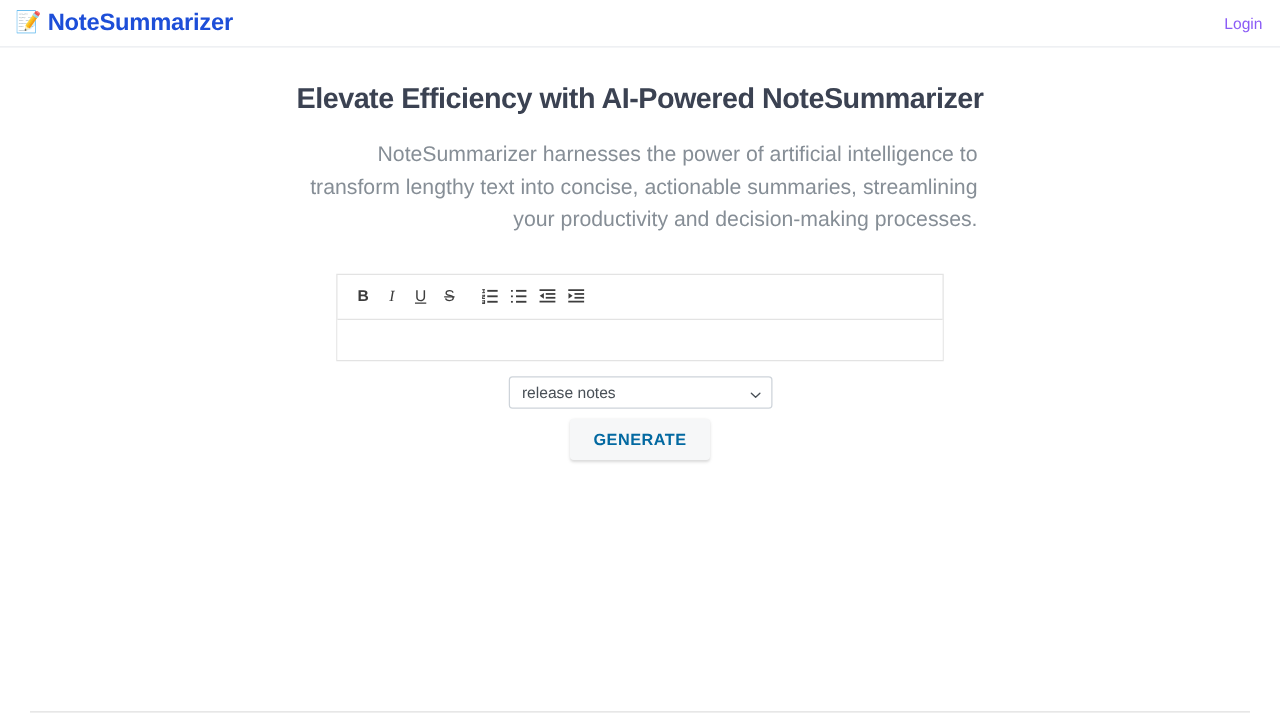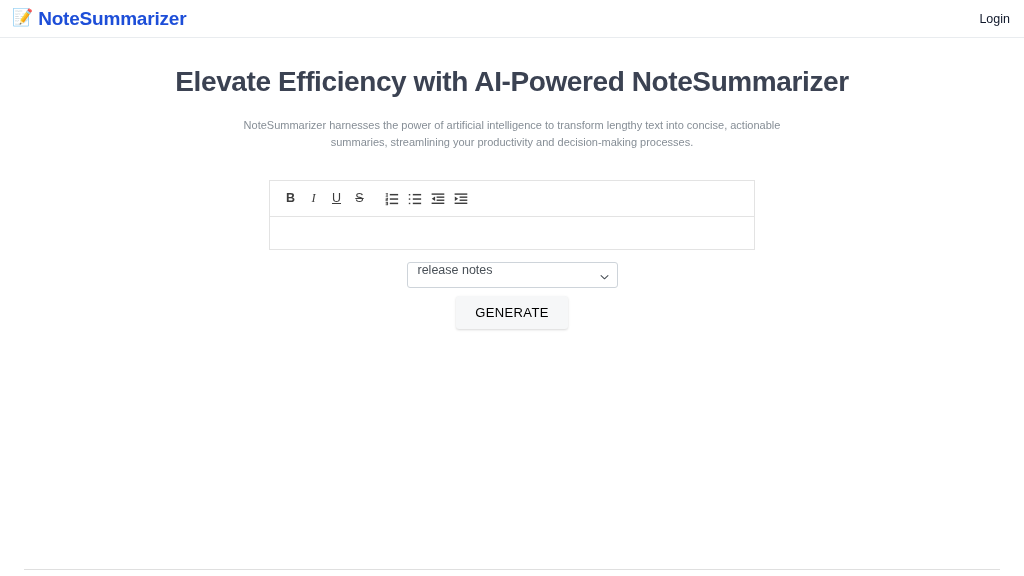--- a/index.html
+++ b/index.html
@@ -41,43 +41,44 @@
     transform: translateY(-1px);
   }
   .brand-name {
     font-size: 19px;
     font-weight: bold;
     letter-spacing: -0.2px;
     color: #1d4ed8;
   }
   .login-link {
     font-size: 12.5px;
-    color: #0f172a;
+    color: #8b5cf6;
     text-decoration: none;
   }
 
   
   .hero {
     padding-top: 26px;
     text-align: center;
   }
   .hero-title {
     margin: 0;
-    font-size: 28px;
+    font-size: 23px;
     font-weight: bold;
     color: #3b4252;
     letter-spacing: -0.4px;
     line-height: 1.25;
   }
   .hero-sub {
     margin: 18px auto 0 auto;
     width: 540px;
-    font-size: 11px;
+    font-size: 17px;
     line-height: 1.55;
     color: #868e96;
+    text-align: right;
   }
 
   
   .editor-wrap {
     width: 486px;
     margin: 29px auto 0 auto;
   }
   .editor {
     border: 1px solid #e3e3e3;
     background: #ffffff;
@@ -128,21 +129,21 @@
     gap: 11px;
   }
   .select {
     position: relative;
     height: 26px;
     box-sizing: border-box;
     border: 1px solid #ced4da;
     border-radius: 3px;
     background: #ffffff;
     display: flex;
-    align-items: flex-start;
+    align-items: center;
     padding: 0 22px 0 10px;
     font-size: 12.5px;
     color: #495057;
     cursor: pointer;
     white-space: nowrap;
   }
   .select-type { width: 211px; }
   .select-len  { width: 157px; }
   .select .caret {
     position: absolute;
@@ -158,25 +159,26 @@
     margin-top: 8px;
     display: flex;
     justify-content: center;
   }
   .generate-btn {
     background: #f6f7f8;
     border: none;
     border-radius: 3px;
     padding: 9px 19px;
     font-size: 13px;
-    color: #000000;
+    color: #0369a1;
     letter-spacing: 0.4px;
     cursor: pointer;
     box-shadow: 0 1px 3px rgba(0,0,0,0.10), 0 1px 2px rgba(0,0,0,0.06);
     font-family: "Liberation Sans", sans-serif;
+    font-weight: bold;
   }
 
   
   .footer-rule {
     position: absolute;
     left: 24px;
     right: 24px;
     top: 569px;
     height: 1px;
     background: #dfdfdf;

